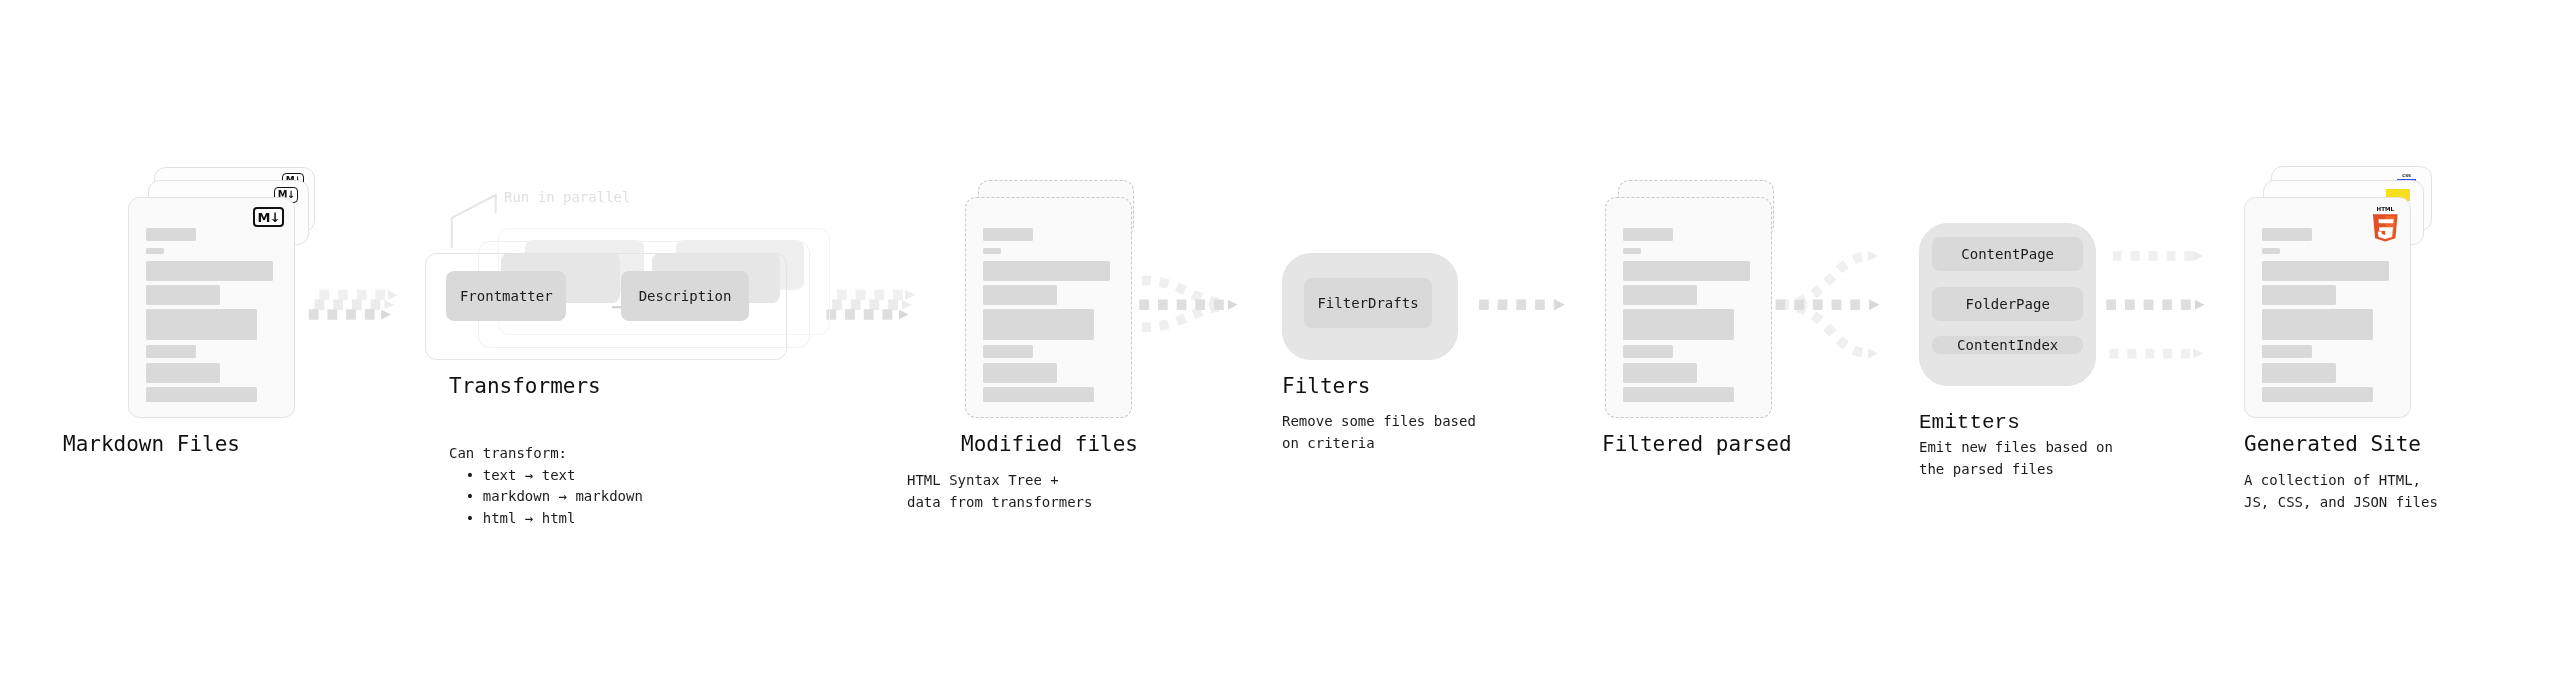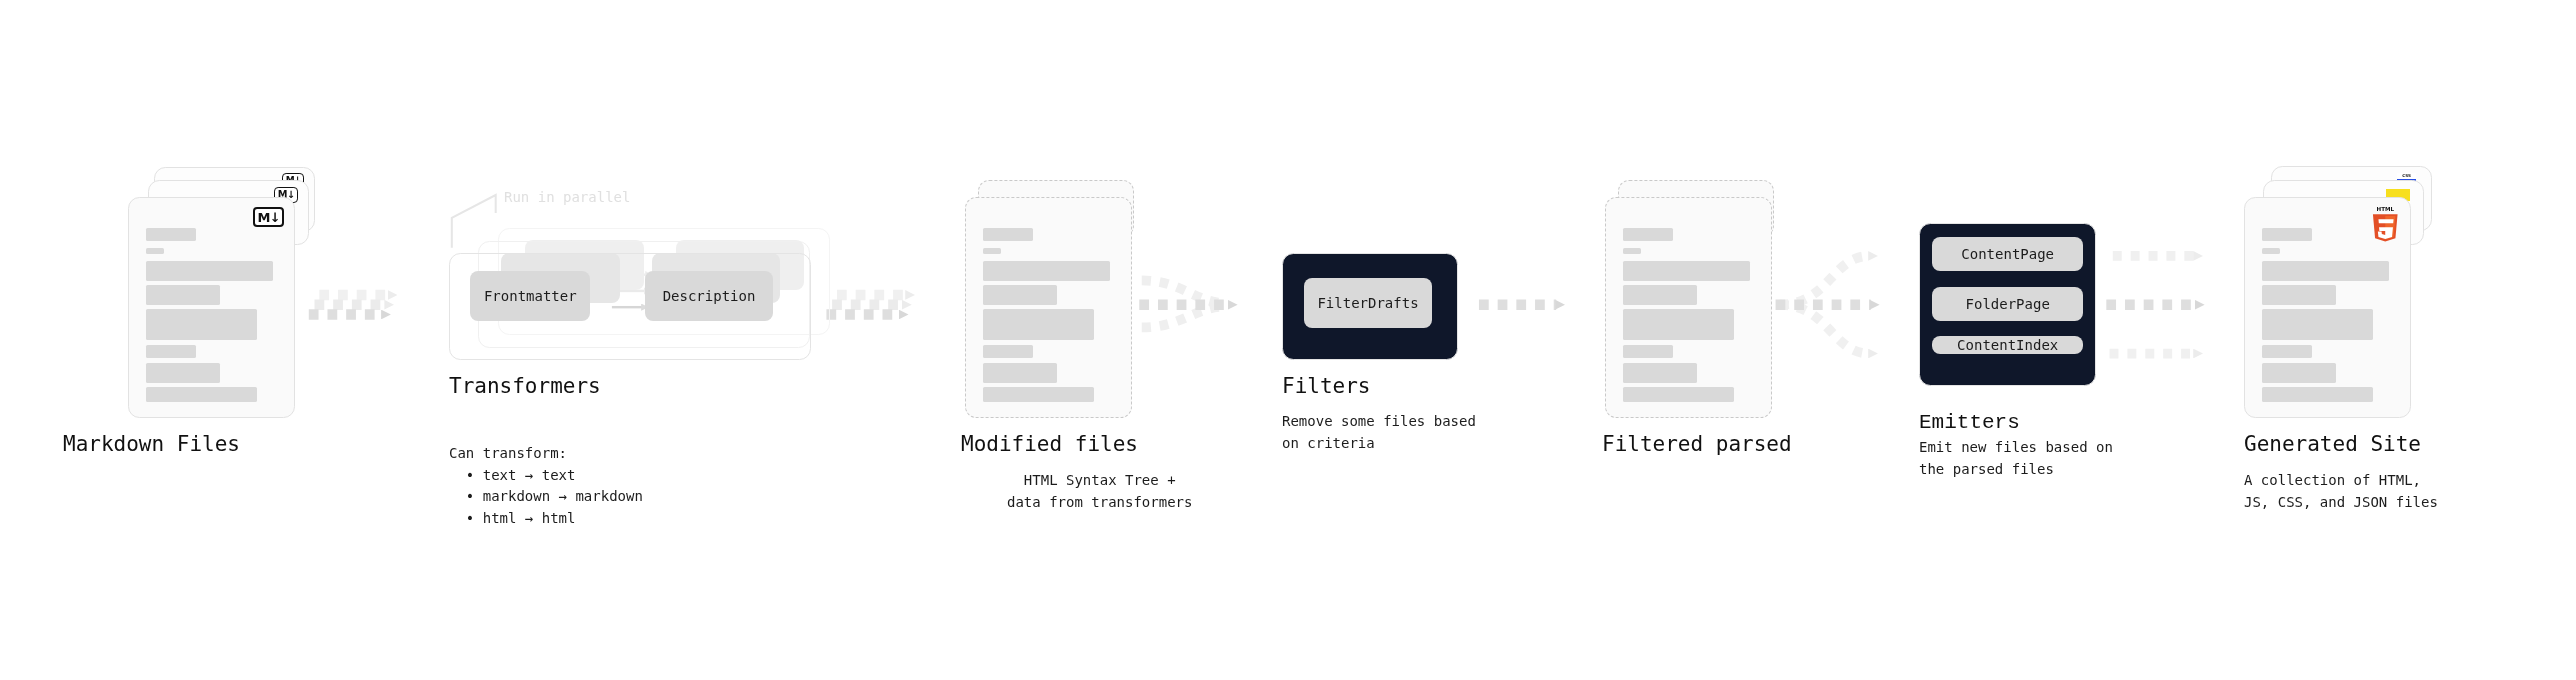--- a/index.html
+++ b/index.html
@@ -60,21 +60,21 @@
 
   
   .groupbox {
     position: absolute;
     border: 1.6px solid #e4e4e4;
     border-radius: 11.4px;
     background: transparent;
   }
   .groupbox.ghost2 { border-color: #f0f0f0; }
   .groupbox.ghost3 { border-color: #f4f4f4; }
-  .groupbox.solidbg { background: #0f172a; }
+  .groupbox.solidbg { background: #e5e5e5; border-radius: 29px; }
 
   .chip {
     position: absolute;
     background: #d9d9d9;
     border-radius: 8.1px;
     display: flex; align-items: center; justify-content: center;
     font-size: 14px; color: #1c1c1c;
     letter-spacing: 0px;
     white-space: nowrap;
   }
@@ -204,21 +204,21 @@
     <div class="groupbox ghost3" style="left:498px; top:228px; width:332px; height:107px;">
       <div class="chip g3" style="left:26px; top:11.4px; width:119px; height:50px;"></div>
       <div class="chip g3" style="left:177px; top:11.4px; width:128px; height:50px;"></div>
     </div>
 
     <div class="groupbox ghost2" style="left:478px; top:241px; width:332px; height:107px;">
       <div class="chip g2" style="left:22px; top:11.4px; width:119px; height:50px;"></div>
       <div class="chip g2" style="left:173px; top:11.4px; width:128px; height:50px;"></div>
     </div>
 
-    <div class="groupbox" style="left:449px; top:253px; width:362px; height:107px;">
+    <div class="groupbox" style="left:425px; top:253px; width:362px; height:107px;">
       <div class="chip" style="left:20.3px; top:17px; width:120px; height:50px;">Frontmatter</div>
       <div class="chip" style="left:195px; top:17px; width:128px; height:50px;">Description</div>
     </div>
 
     <div class="title" style="left:449px; top:374px;">Transformers</div>
     <div class="subtitle" style="left:449px; top:411px;margin-top:32px;">Can transform:
   • text → text
   • markdown → markdown
   • html → html</div>
   </div>
@@ -230,21 +230,21 @@
       <div class="skel" style="left:17px; top:50px; width:18px; height:5.7px;"></div>
       <div class="skel" style="left:17px; top:63px; width:127px; height:19.5px;"></div>
       <div class="skel" style="left:17px; top:87px; width:74px; height:19.5px;"></div>
       <div class="skel" style="left:17px; top:111px; width:111px; height:31px;"></div>
       <div class="skel" style="left:17px; top:147px; width:50px; height:13px;"></div>
       <div class="skel" style="left:17px; top:165px; width:74px; height:19.5px;"></div>
       <div class="skel" style="left:17px; top:189px; width:111px; height:14.6px;"></div>
     </div>
 
     <div class="title" style="left:961px; top:432px;">Modified files</div>
-    <div class="subtitle" style="left:1007px; top:470px;text-align:center;">HTML Syntax Tree +
+    <div class="subtitle" style="left:907px; top:470px;">HTML Syntax Tree +
 data from transformers</div>
   </div>
 
   <div class="node">
     <div class="groupbox solidbg" style="left:1282px; top:253px; width:176px; height:107px;">
       <div class="chip" style="left:21px; top:23.6px; width:128px; height:50px;">FilterDrafts</div>
     </div>
 
     <div class="title" style="left:1282px; top:374px;">Filters</div>
     <div class="subtitle" style="left:1282px; top:411px;">Remove some files based

